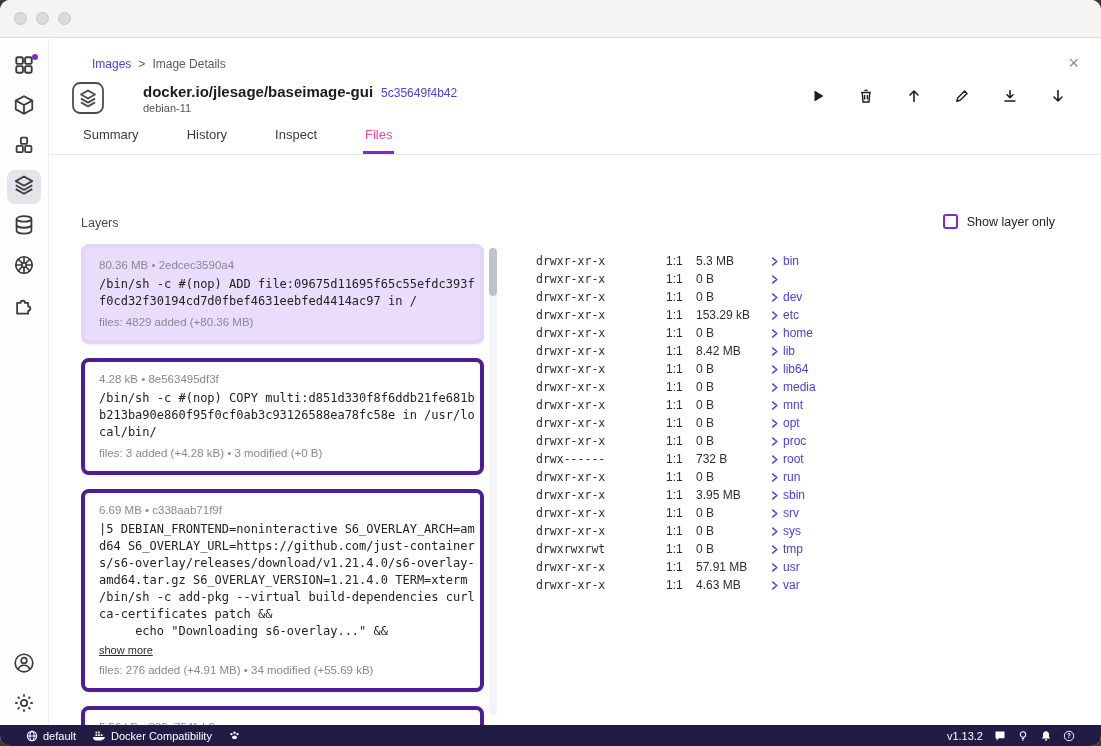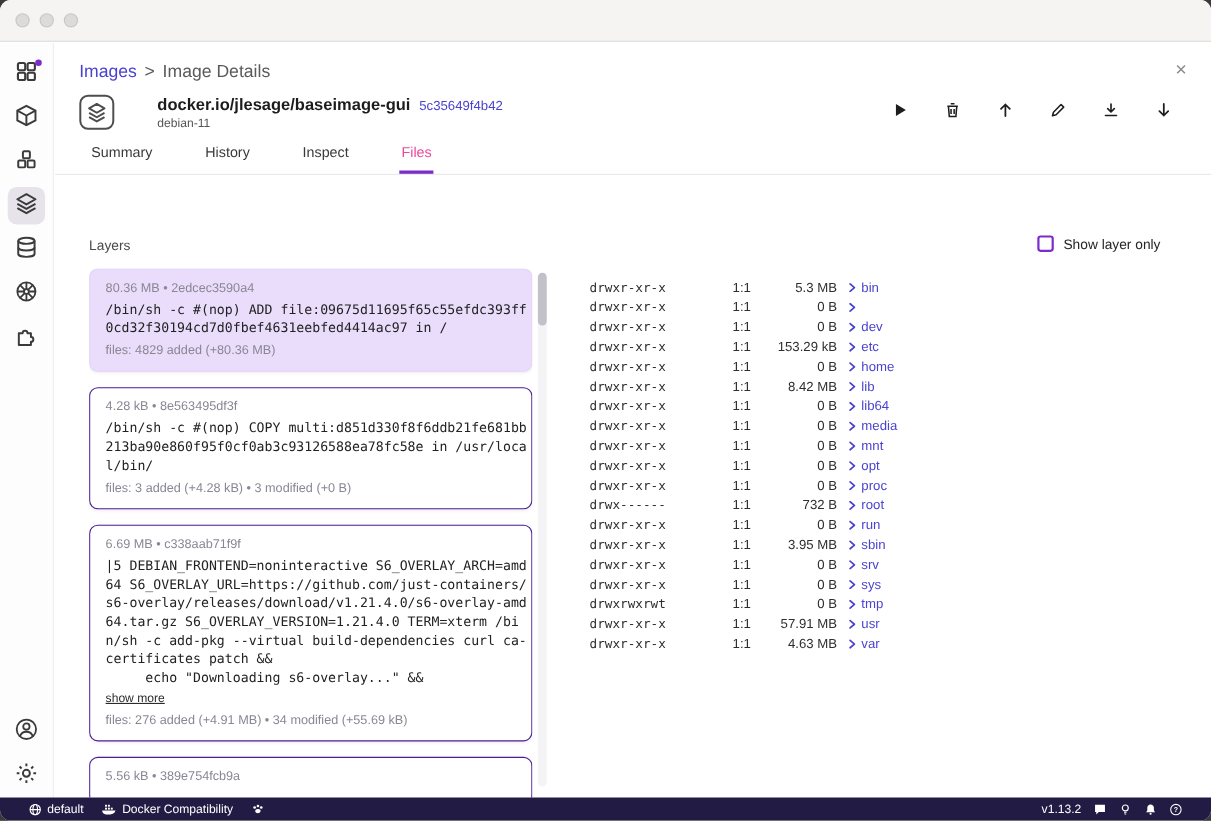--- a/index.html
+++ b/index.html
@@ -35,22 +35,22 @@
   .side-item.selected .pill { background:#e6e4ea; }
   .side-item .dot { position:absolute; top:7px; right:11px; width:6px; height:6px;
                     border-radius:50%; background:#7d2bcc; }
   .side-spacer { flex:1; }
 
   
   .main { position:absolute; top:39px; left:50px; right:0; bottom:21px; background:#fff; }
   .close-x { position:absolute; top:15px; right:22px; font-size:18px; line-height:1;
              color:#8a8a8a; cursor:pointer; }
 
-  .breadcrumb { padding:18px 0 0 22px; font-size:16px; color:#5a5a5a;
-                display:flex; gap:7px; align-items:flex-end; }
+  .breadcrumb { padding:18px 0 0 22px; font-size:12px; color:#5a5a5a;
+                display:flex; gap:7px; align-items:flex-end;margin-left:20px; }
   .breadcrumb .bc-link { color:#4a43cf; cursor:pointer; }
 
   .header { display:flex; align-items:center; padding:10px 22px 0 20px; height:44px;gap:26px; }
   .hdr-icon { width:36px; height:36px; margin-right:11px; color:#4d4d4d; flex:none; }
   .hdr-text .line1 { display:flex; align-items:baseline; gap:8px; }
   .hdr-title { font-size:15px; font-weight:bold; color:#1c1c1c; }
   .hdr-id { font-size:12px; color:#4a43cf; }
   .hdr-tag { font-size:11px; color:#555; margin-top:2px; }
   .hdr-actions { margin-left:auto; display:flex; gap:10px; padding-right:2px; }
   .act-btn { width:38px; height:38px; border-radius:50%; display:flex; align-items:center;
@@ -64,42 +64,42 @@
 
   
   .content { position:absolute; top:143px; left:0; right:0; bottom:0; background:#fff; }
   .layers-label { position:absolute; left:31px; top:34px; font-size:12.5px; color:#4a4a4a; }
   .show-layer { position:absolute; top:32px; right:46px; display:flex; gap:9px;
                 align-items:center; cursor:pointer; }
   .show-layer .box { width:15px; height:15px; border:2px solid #7d2bcc; border-radius:3px; }
   .show-layer .lbl { font-size:12.5px; color:#252525; }
 
   .layers-list { position:absolute; left:31px; top:62px; bottom:0; width:403px; overflow:hidden; }
-  .layer-card { background:#fff; border:1px solid #4c1d95; border-radius:8px;
+  .layer-card { background:#fff; border:4px solid #4c1d95; border-radius:8px;
                 box-shadow:0 1px 3px rgba(0,0,0,.07); padding:11px 2px 12px 14px;
                 margin-bottom:14px; cursor:pointer; }
   .layer-card.selected { background:#e9ddfb; border-color:#e2d4fa; }
   .layer-meta { font-size:11.5px; color:#8a8794; margin-bottom:5px; }
   .layer-cmd { font-family:"DejaVu Sans Mono", monospace; font-size:12px; line-height:17px;
                color:#222; white-space:pre-wrap; word-break:break-all; }
   .show-more { display:inline-block; font-size:11px; color:#2b2b2b;
                text-decoration:underline; margin-top:3px; cursor:pointer; }
   .layer-files { font-size:11.5px; color:#8a8794; margin-top:6px; }
 
   .vscrollbar { position:absolute; left:439px; top:66px; bottom:10px; width:8px;
                 border-radius:4px; background:#f4f3f6; }
   .vscrollbar .thumb { position:absolute; top:0; left:0; width:8px; height:48px;
                        border-radius:4px; background:#c2c0c8; cursor:grab; }
 
   .files-list { position:absolute; left:486px; top:70px; right:20px; }
   .file-row { display:grid; grid-template-columns:130px 30px 65px 22px auto;
               align-items:center; height:18px; font-size:12px; color:#2e2e2e; cursor:pointer; }
   .file-row .perm { font-family:"DejaVu Sans Mono", monospace; font-size:11.5px; }
   .file-row .owner { }
-  .file-row .size { text-align:right; }
+  .file-row .size { }
   .file-row .chev { display:flex; justify-content:flex-end; padding-right:4px;
                     color:#4a43cf; }
   .file-row .fname { color:#4a43cf; }
 </style>
 </head>
 <body>
 
 <div class="app">
 
   <div class="titlebar">

